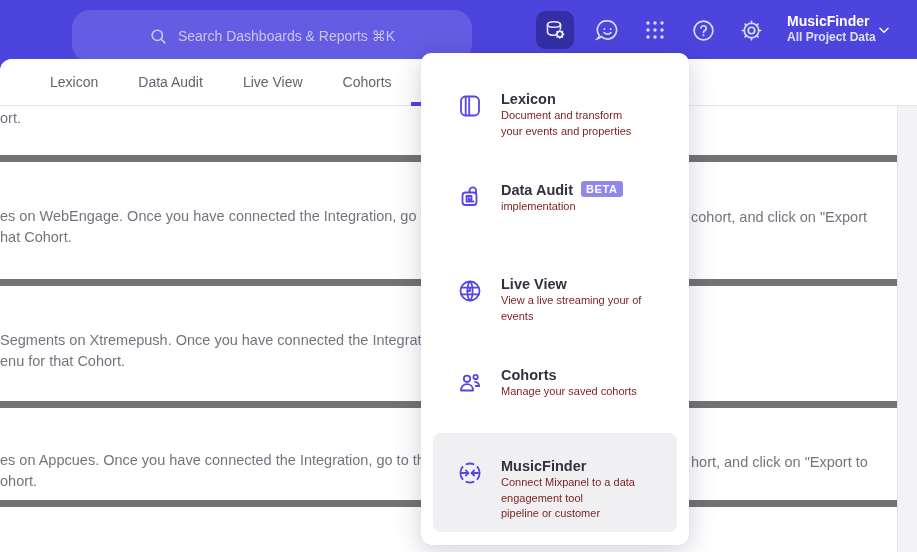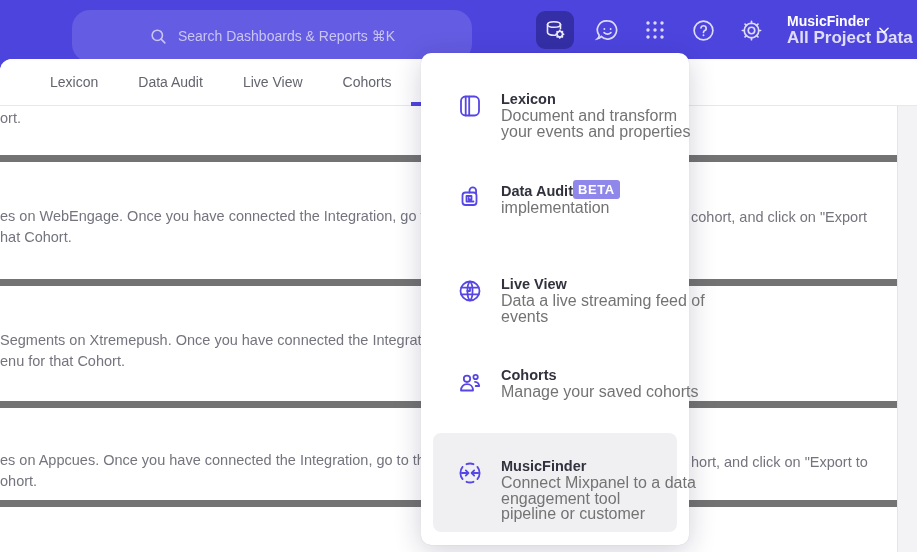--- a/index.html
+++ b/index.html
@@ -12,21 +12,21 @@
   .search-pill {
     position:absolute; left:72px; top:10px; width:400px; height:52px; border-radius:18px;
     background:rgba(255,255,255,0.13); display:flex; align-items:center; justify-content:center;
     gap:10px; color:#c9c5f0; font-size:14px; cursor:pointer;
   }
   .hdr-iconbtn { position:absolute; top:11px; width:38px; height:38px; display:flex; align-items:center; justify-content:center; border-radius:9px; cursor:pointer; }
   .hdr-iconbtn.active { background:rgba(15,13,80,0.38); }
   .hdr-iconbtn svg { display:block; }
   .project { position:absolute; left:787px; top:12px; cursor:pointer; color:#fff; }
   .project .pname { font-size:14px; font-weight:700; line-height:18px; }
-  .project .psub  { font-size:17px; font-weight:700; opacity:.82; line-height:15px; }
+  .project .psub  { font-size:12px; font-weight:700; opacity:.82; line-height:15px; }
   .chev { position:absolute; left:877px; top:23px; }
 
   
   .sheet { position:absolute; left:0; top:59px; width:917px; height:493px; background:#fff; border-radius:12px 0 0 0; }
 
   
   .tabbar { position:absolute; left:0; top:59px; width:917px; height:47px; background:#fff;
     border-bottom:1px solid #e8e8eb; border-radius:12px 0 0 0;
     display:flex; align-items:center; padding-left:50px; gap:40px; }
   .tab { font-size:14px; color:#64646f; cursor:pointer; white-space:nowrap; }
@@ -41,23 +41,23 @@
   
   .dropdown { position:absolute; left:421px; top:53px; width:268px; height:492px; background:#fff;
     border-radius:10px; box-shadow:0 6px 28px rgba(25,25,70,0.20), 0 0 1px rgba(25,25,70,0.18); z-index:20; }
   .menu-hl { position:absolute; left:12px; top:380px; width:244px; height:99px; border-radius:8px; background:#f0f0f3; }
   .menu-item { position:absolute; left:36px; display:flex; align-items:flex-start; cursor:pointer; width:220px; }
   .mi-icon { width:26px; height:26px; margin-top:3px; flex:0 0 26px; }
   .mi-icon svg { display:block; }
   .mi-text { margin-left:18px; }
   .mi-titlerow { display:flex; align-items:center; }
   .mi-title { font-size:14.5px; font-weight:700; color:#32323f; line-height:18px; }
-  .mi-badge { background:#9087eb; color:#fff; font-size:13px; font-weight:700;
+  .mi-badge { margin-left:8px; background:#9087eb; color:#fff; font-size:11px; font-weight:700;
     letter-spacing:.6px; padding:2px 5px; border-radius:3px; transform:translateY(-1px); }
-  .mi-desc { font-size:16px; color:#737373; line-height:15.5px; white-space:nowrap; }
+  .mi-desc { font-size:11px; color:#7f1d1d; line-height:15.5px; white-space:nowrap; }
   .mi-desc:first-of-type { margin-top:3px; }
 </style>
 </head>
 <body>
 
 <div id="stage">
 
   <div class="topbar"></div>
 
   <div class="sheet"></div>
@@ -199,21 +199,21 @@
           <circle cx="13" cy="13" r="9.5"></circle>
           <path d="M4.5 9.7h17 M4.5 16.3h17"></path>
           <path d="M13 3.6c-3.4 2.6-3.4 16.2 0 18.8 M13 3.6c3.4 2.6 3.4 16.2 0 18.8"></path>
           <path d="M10.3 13h2.7v-3.3"></path>
         </svg>
       </span>
       <div class="mi-text">
         <div class="mi-titlerow">
             <span class="mi-title">Live View</span>
           </div>
-        <div class="mi-desc">Data a live streaming feed of</div>
+        <div class="mi-desc">View a live streaming your of</div>
         <div class="mi-desc">events</div>
       </div>
     </div>
 
     <div class="menu-item" style="top:313px;">
       <span class="mi-icon">
         <svg width="26" height="26" viewBox="0 0 26 26" fill="none" stroke="#5646e4" stroke-width="1.8" stroke-linecap="round" stroke-linejoin="round">
           <circle cx="10" cy="9.8" r="3.2"></circle>
           <path d="M4 21.5c0-4 2.6-6.3 6-6.3s6 2.3 6 6.3z"></path>
           <circle cx="18.6" cy="8" r="2.2"></circle>

